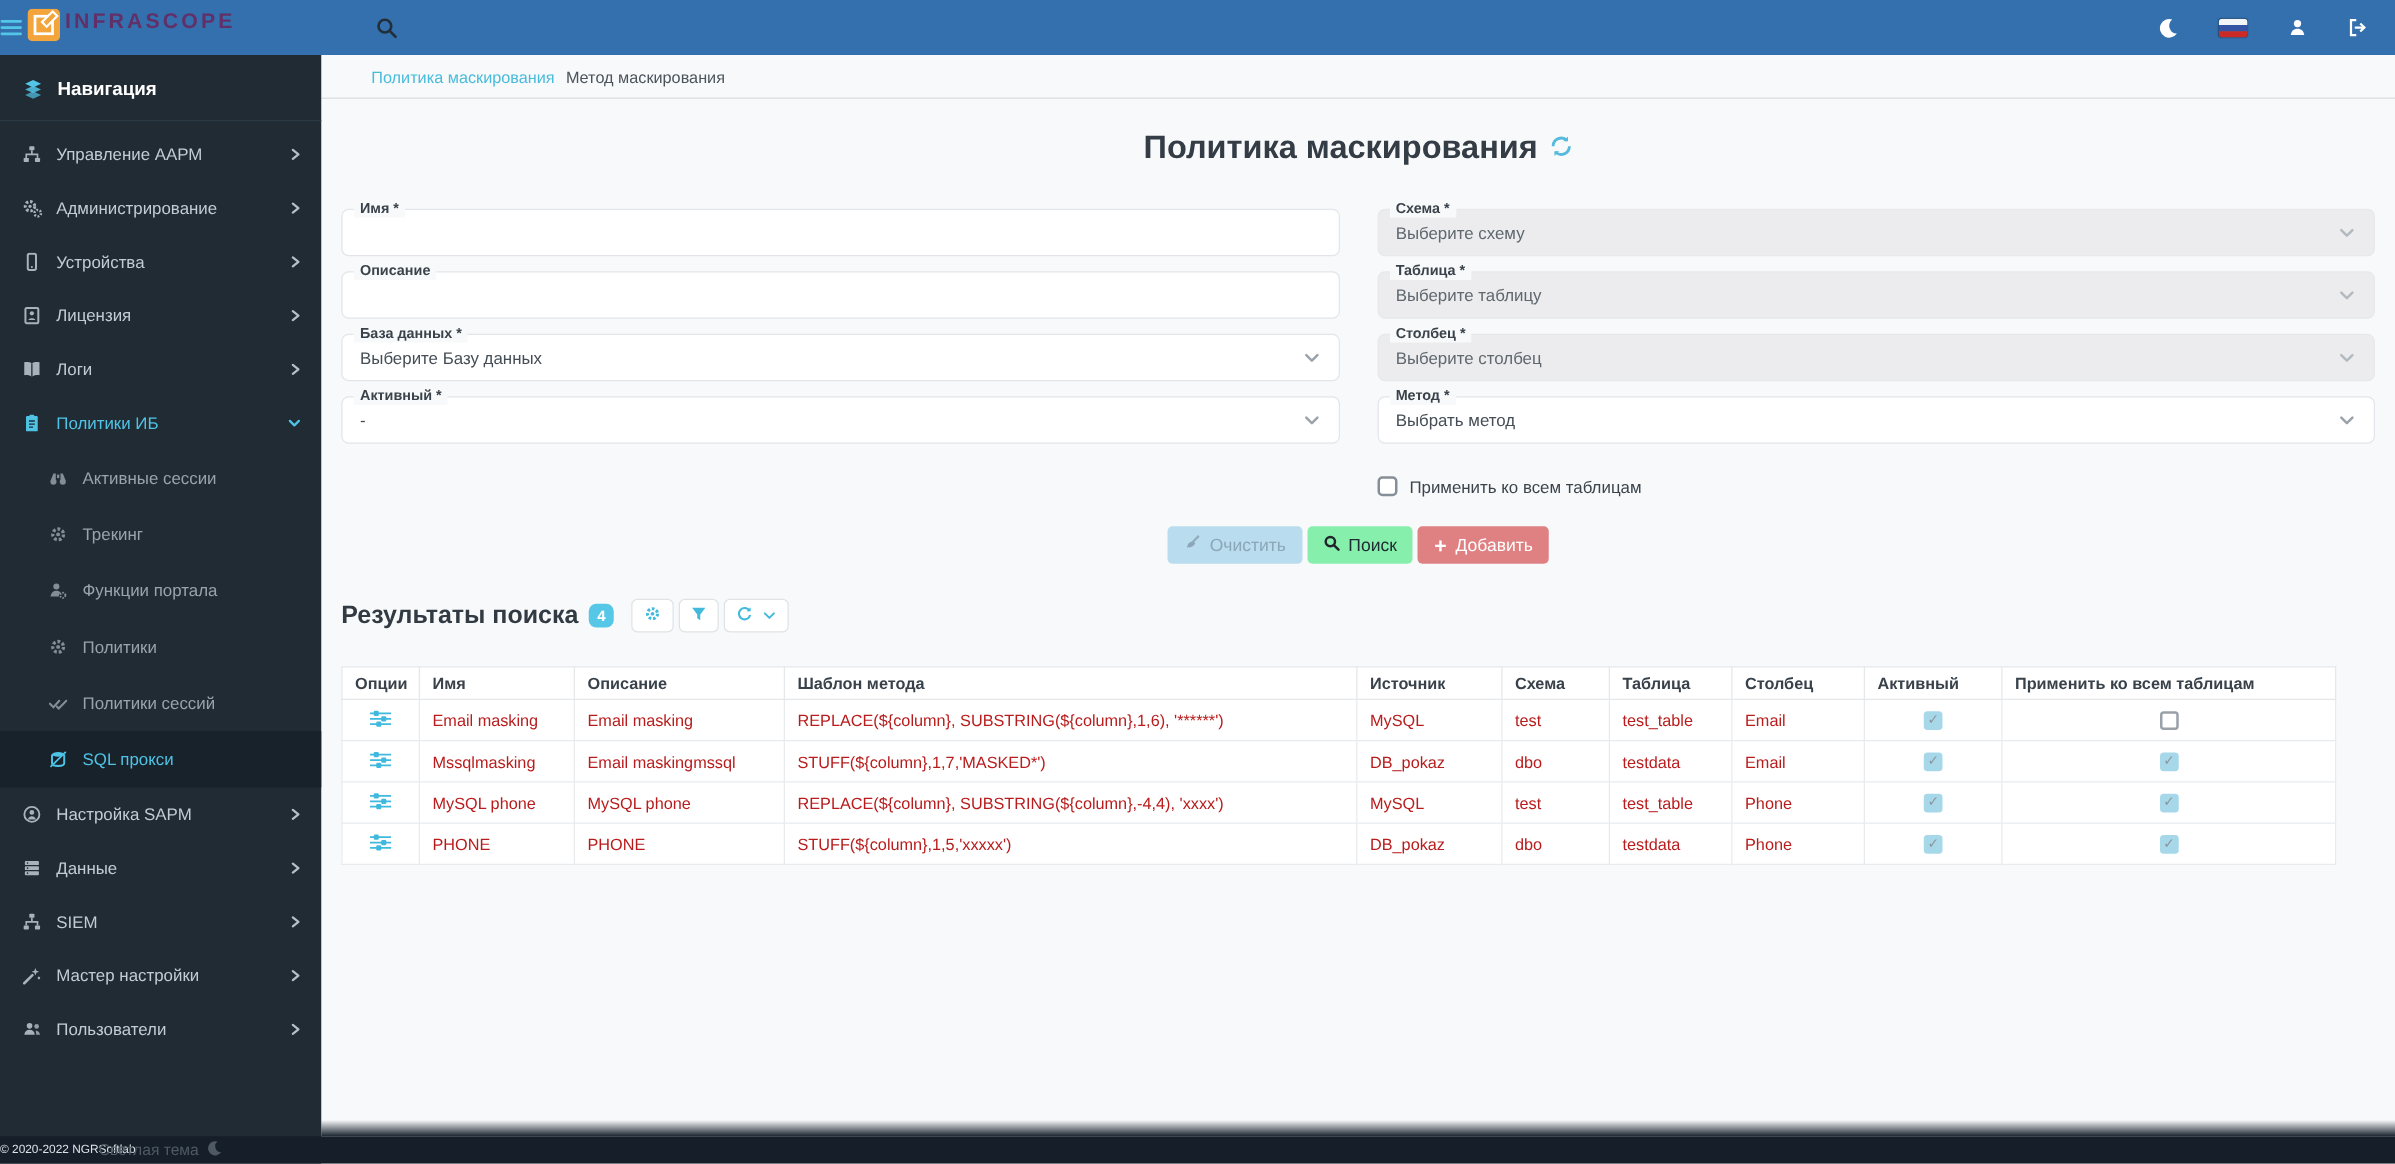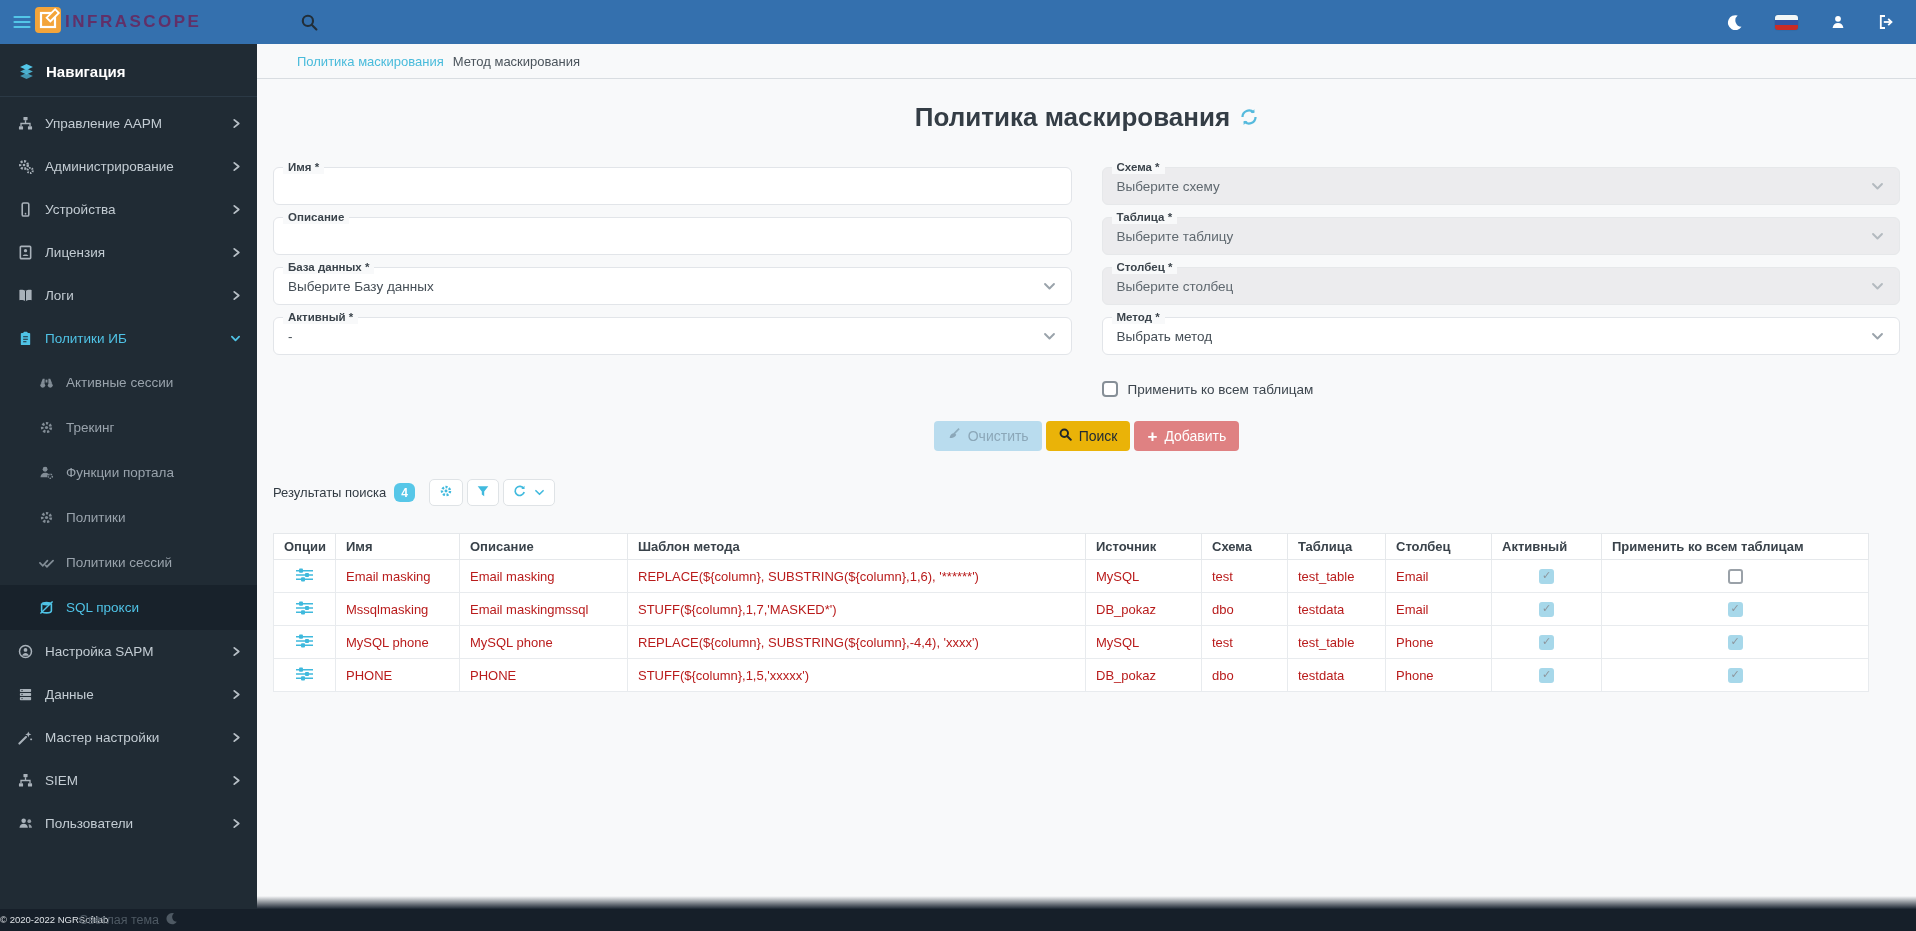--- a/index.html
+++ b/index.html
@@ -1,21 +1,21 @@
 <!DOCTYPE html>
 <html><head>
 <meta charset="utf-8">
 <style>
   *{margin:0;padding:0;box-sizing:border-box}
   html,body{width:1916px;height:931px;overflow:hidden}
   body{font-family:"Liberation Sans","DejaVu Sans",sans-serif;background:#f8f9fa;position:relative}
 
   
   .topbar{position:absolute;top:0;left:0;right:0;height:44px;background:#3470ae;display:flex;align-items:center;z-index:5}
-  .brand{width:257px;flex:none;display:flex;align-items:center;gap:4px;padding-left:13px}
+  .brand{width:257px;flex:none;display:flex;gap:4px;}
   .brand-text{color:#613068;font-weight:bold;font-size:17px;letter-spacing:2.5px}
   .icon-btn{background:none;border:none;cursor:pointer;display:flex;align-items:center;justify-content:center;padding:0}
   .topbar-search{margin-left:44px}
   .topbar-right{margin-left:auto;display:flex;align-items:center;gap:32px;padding-right:22px}
   .flag{width:23px;height:15px;border-radius:3px;overflow:hidden;display:flex;flex-direction:column;box-shadow:0 0 1px rgba(0,0,0,.4)}
   .flag div{flex:1}
   .flag .f-w{background:#f2f6f6}.flag .f-b{background:#3355a4}.flag .f-r{background:#cc2b25}
 
   
   .sidebar{position:absolute;top:44px;left:0;bottom:0;width:257px;background:#202b34;z-index:4}
@@ -50,26 +50,26 @@
   .field input{border:none;outline:none;background:transparent;width:100%;font:inherit;color:inherit}
   .checkbox-row{display:flex;align-items:center;gap:10px;margin-top:14px}
   .cb{width:16px;height:16px;border:2px solid #868f97;border-radius:4px;background:#fff;flex:none;position:relative;cursor:pointer;display:inline-block}
   .cb.checked{background:#a7d8ea;border-color:#a7d8ea}
   .cb.checked::after{content:"✓";position:absolute;left:2px;top:-2px;font-size:12px;font-weight:bold;color:#8d959c}
   .checkbox-label{font-size:13.5px;color:#3c454d}
 
   .actions{display:flex;justify-content:center;gap:4px;margin-top:24px}
   .btn{height:30px;border:none;border-radius:4px;font-family:inherit;font-size:14px;display:flex;align-items:center;gap:7px;padding:0 13px;cursor:pointer}
   .btn-clear{background:#b9dcee;color:#8ba7b8;cursor:default}
-  .btn-search{background:#eab308;color:#202b34}
+  .btn-search{background:#86efac;color:#202b34}
   .btn-add{background:#df8182;color:#fff}
   .plus-glyph{font-size:17px;font-weight:bold;line-height:1}
 
   .results-head{display:flex;align-items:center;gap:8px;margin:28px 16px 0}
-  .results-title{font-size:13px;font-weight:normal;color:#323b43}
+  .results-title{font-size:20px;font-weight:bold;color:#323b43}
   .badge{background:#57c7e8;color:#fff;font-size:12px;font-weight:bold;border-radius:6px;padding:3px 7px 2px}
   .toolbar{display:flex;gap:4px;margin-left:6px}
   .tbtn{height:27px;background:#fff;border:1px solid #dfe3e6;border-radius:5px;display:flex;align-items:center;gap:8px;padding:0 9px;cursor:pointer;color:#41bade}
 
   table{border-collapse:collapse;margin:27px 0 0 16px;width:1595px;table-layout:fixed;background:#fff;font-size:13px}
   th{border:1px solid #e5e8eb;text-align:left;padding:5px 10px;color:#39424a;font-size:13px;height:25px}
   td{border:1px solid #e8ebee;padding:0 10px;height:33px;color:#b91c1c;overflow:hidden;white-space:nowrap}
   td.c{text-align:center}
   .cbwrap{display:flex;justify-content:center}
   td .cb{width:15px;height:15px;border-width:2px;border-radius:3px;border-color:#9aa1a8}
@@ -339,44 +339,44 @@
       <span>Данные</span>
       <span class="chev">
           <svg width="9" height="11" viewBox="0 0 10 10">
             <path d="M2.5 1l5 4-5 4" fill="none" stroke="currentColor" stroke-width="2" stroke-linecap="round" stroke-linejoin="round"></path>
           </svg>
         </span>
     </div>
 
     <div class="menu-item">
       <span class="mi-icon">
-          <svg width="15" height="15" viewBox="0 0 16 16">
-            <path d="M1.5 14.5L8.5 7.5" stroke="currentColor" stroke-width="2.2" stroke-linecap="round"></path>
-            <path d="M11 1.5l.9 2.3 2.3.9-2.3.9-.9 2.3-.9-2.3-2.3-.9 2.3-.9z" fill="currentColor"></path>
-            <path d="M14 9v2M13 10h2" stroke="currentColor" stroke-width="1.2"></path>
-          </svg>
-        </span>
-      <span>Мастер настройки</span>
-      <span class="chev">
-          <svg width="9" height="11" viewBox="0 0 10 10">
-            <path d="M2.5 1l5 4-5 4" fill="none" stroke="currentColor" stroke-width="2" stroke-linecap="round" stroke-linejoin="round"></path>
-          </svg>
-        </span>
-    </div>
-
-    <div class="menu-item">
-      <span class="mi-icon">
           <svg width="15" height="15" viewBox="0 0 16 16" fill="currentColor">
             <rect x="5.8" y="1" width="4.4" height="3.4" rx=".6"></rect>
             <rect x="1" y="11" width="4.4" height="3.4" rx=".6"></rect>
             <rect x="10.6" y="11" width="4.4" height="3.4" rx=".6"></rect>
             <path d="M8 4.4V8M3.2 11V8h9.6v3" fill="none" stroke="currentColor" stroke-width="1.4"></path>
           </svg>
         </span>
       <span>SIEM</span>
+      <span class="chev">
+          <svg width="9" height="11" viewBox="0 0 10 10">
+            <path d="M2.5 1l5 4-5 4" fill="none" stroke="currentColor" stroke-width="2" stroke-linecap="round" stroke-linejoin="round"></path>
+          </svg>
+        </span>
+    </div>
+
+    <div class="menu-item">
+      <span class="mi-icon">
+          <svg width="15" height="15" viewBox="0 0 16 16">
+            <path d="M1.5 14.5L8.5 7.5" stroke="currentColor" stroke-width="2.2" stroke-linecap="round"></path>
+            <path d="M11 1.5l.9 2.3 2.3.9-2.3.9-.9 2.3-.9-2.3-2.3-.9 2.3-.9z" fill="currentColor"></path>
+            <path d="M14 9v2M13 10h2" stroke="currentColor" stroke-width="1.2"></path>
+          </svg>
+        </span>
+      <span>Мастер настройки</span>
       <span class="chev">
           <svg width="9" height="11" viewBox="0 0 10 10">
             <path d="M2.5 1l5 4-5 4" fill="none" stroke="currentColor" stroke-width="2" stroke-linecap="round" stroke-linejoin="round"></path>
           </svg>
         </span>
     </div>
 
     <div class="menu-item">
       <span class="mi-icon">
           <svg width="16" height="15" viewBox="0 0 16 16" fill="currentColor">

